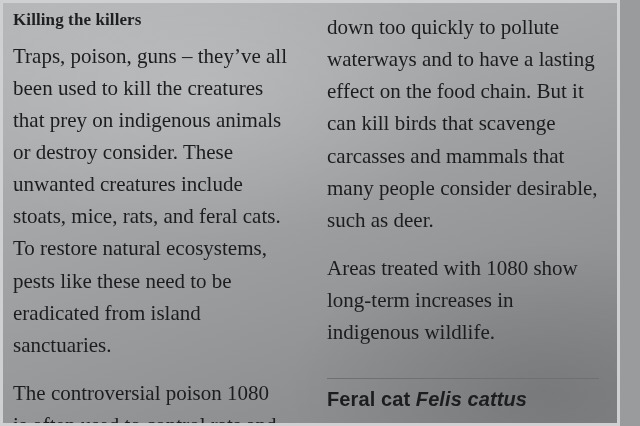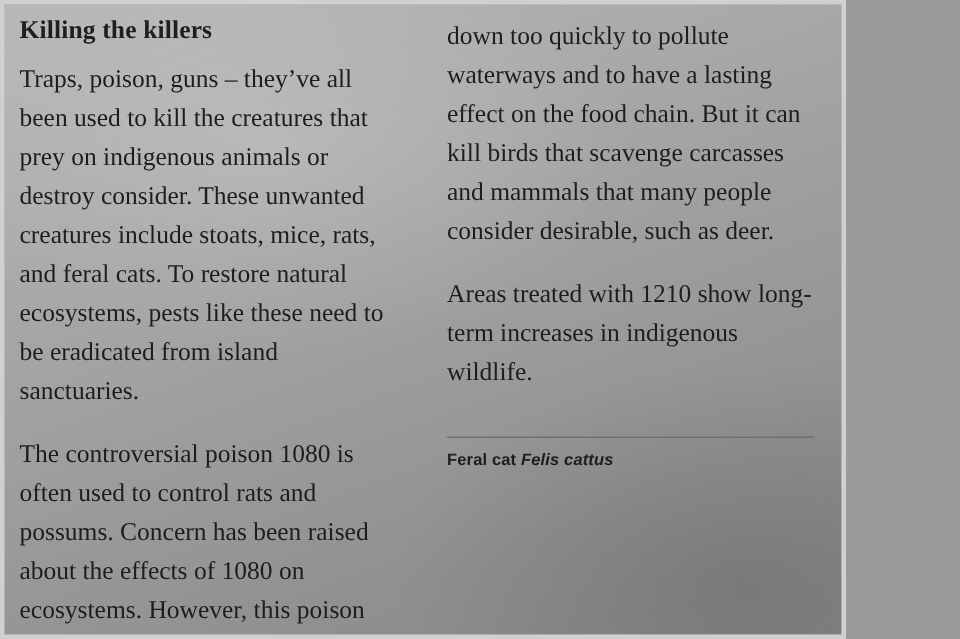--- a/index.html
+++ b/index.html
@@ -9,21 +9,21 @@
   body {
     width: 640px;
     height: 426px;
     background: #9a9b9d;
     font-family: "Liberation Serif", serif;
     overflow: hidden;
   }
 
   #panel {
     position: relative;
-    width: 564px;
+    width: 620px;
     height: 426px;
     box-sizing: border-box;
     background:
       linear-gradient(160deg, #b6b7b8 0%, #a9aaac 28%, #9b9c9e 55%, #8f9092 78%, #87888a 100%);
     border: 3px solid #cfd0d1;
     overflow: hidden;
   }
 
   
   #panel::after {
@@ -57,21 +57,21 @@
     margin: 0 0 10px 0;
     font-size: 17px;
     font-weight: bold;
     color: #1d1f21;
     letter-spacing: 0.1px;
     line-height: 1.1;
   }
 
   p.body {
     margin: 0 0 16px 0;
-    font-size: 17px;
+    font-size: 21px;
     line-height: 1.53;
     color: #1b1d1f;
     text-align: left;
   }
   p.body:last-child { margin-bottom: 12px; }
 
   .right .first {
     margin-top: 0;
   }
 
@@ -79,21 +79,21 @@
     margin-top: 30px;
   }
   .rule {
     height: 1px;
     background: #6e7073;
     margin-bottom: 9px;
     width: 100%;
   }
   .caption {
     font-family: "Liberation Sans", sans-serif;
-    font-size: 11px;
+    font-size: 20px;
     font-weight: bold;
     color: #1b1d1f;
     letter-spacing: 0.1px;
   }
   .caption .sci {
     font-style: italic;
   }
 </style>
 </head>
 <body>
@@ -102,21 +102,21 @@
   <div id="columns">
 
     <div class="column left">
       <h1 class="heading">Killing the killers</h1>
       <p class="body">Traps, poison, guns – they’ve all been used to kill the creatures that prey on indigenous animals or destroy consider. These unwanted creatures include stoats, mice, rats, and feral cats. To restore natural ecosystems, pests like these need to be eradicated from island sanctuaries.</p>
       <p class="body">The controversial poison 1080 is often used to control rats and possums. Concern has been raised about the effects of 1080 on ecosystems. However, this poison breaks</p>
     </div>
 
     <div class="column right">
       <p class="body first">down too quickly to pollute waterways and to have a lasting effect on the food chain. But it can kill birds that scavenge carcasses and mammals that many people consider desirable, such as deer.</p>
-      <p class="body">Areas treated with 1210 show long-term increases in indigenous wildlife.</p>
+      <p class="body">Areas treated with 1080 show long-term increases in indigenous wildlife.</p>
 
       <div class="caption-block">
         <div class="rule"></div>
         <div class="caption">
           <span>Feral cat </span><span class="sci">Felis cattus</span>
         </div>
       </div>
     </div>
 
   </div>

